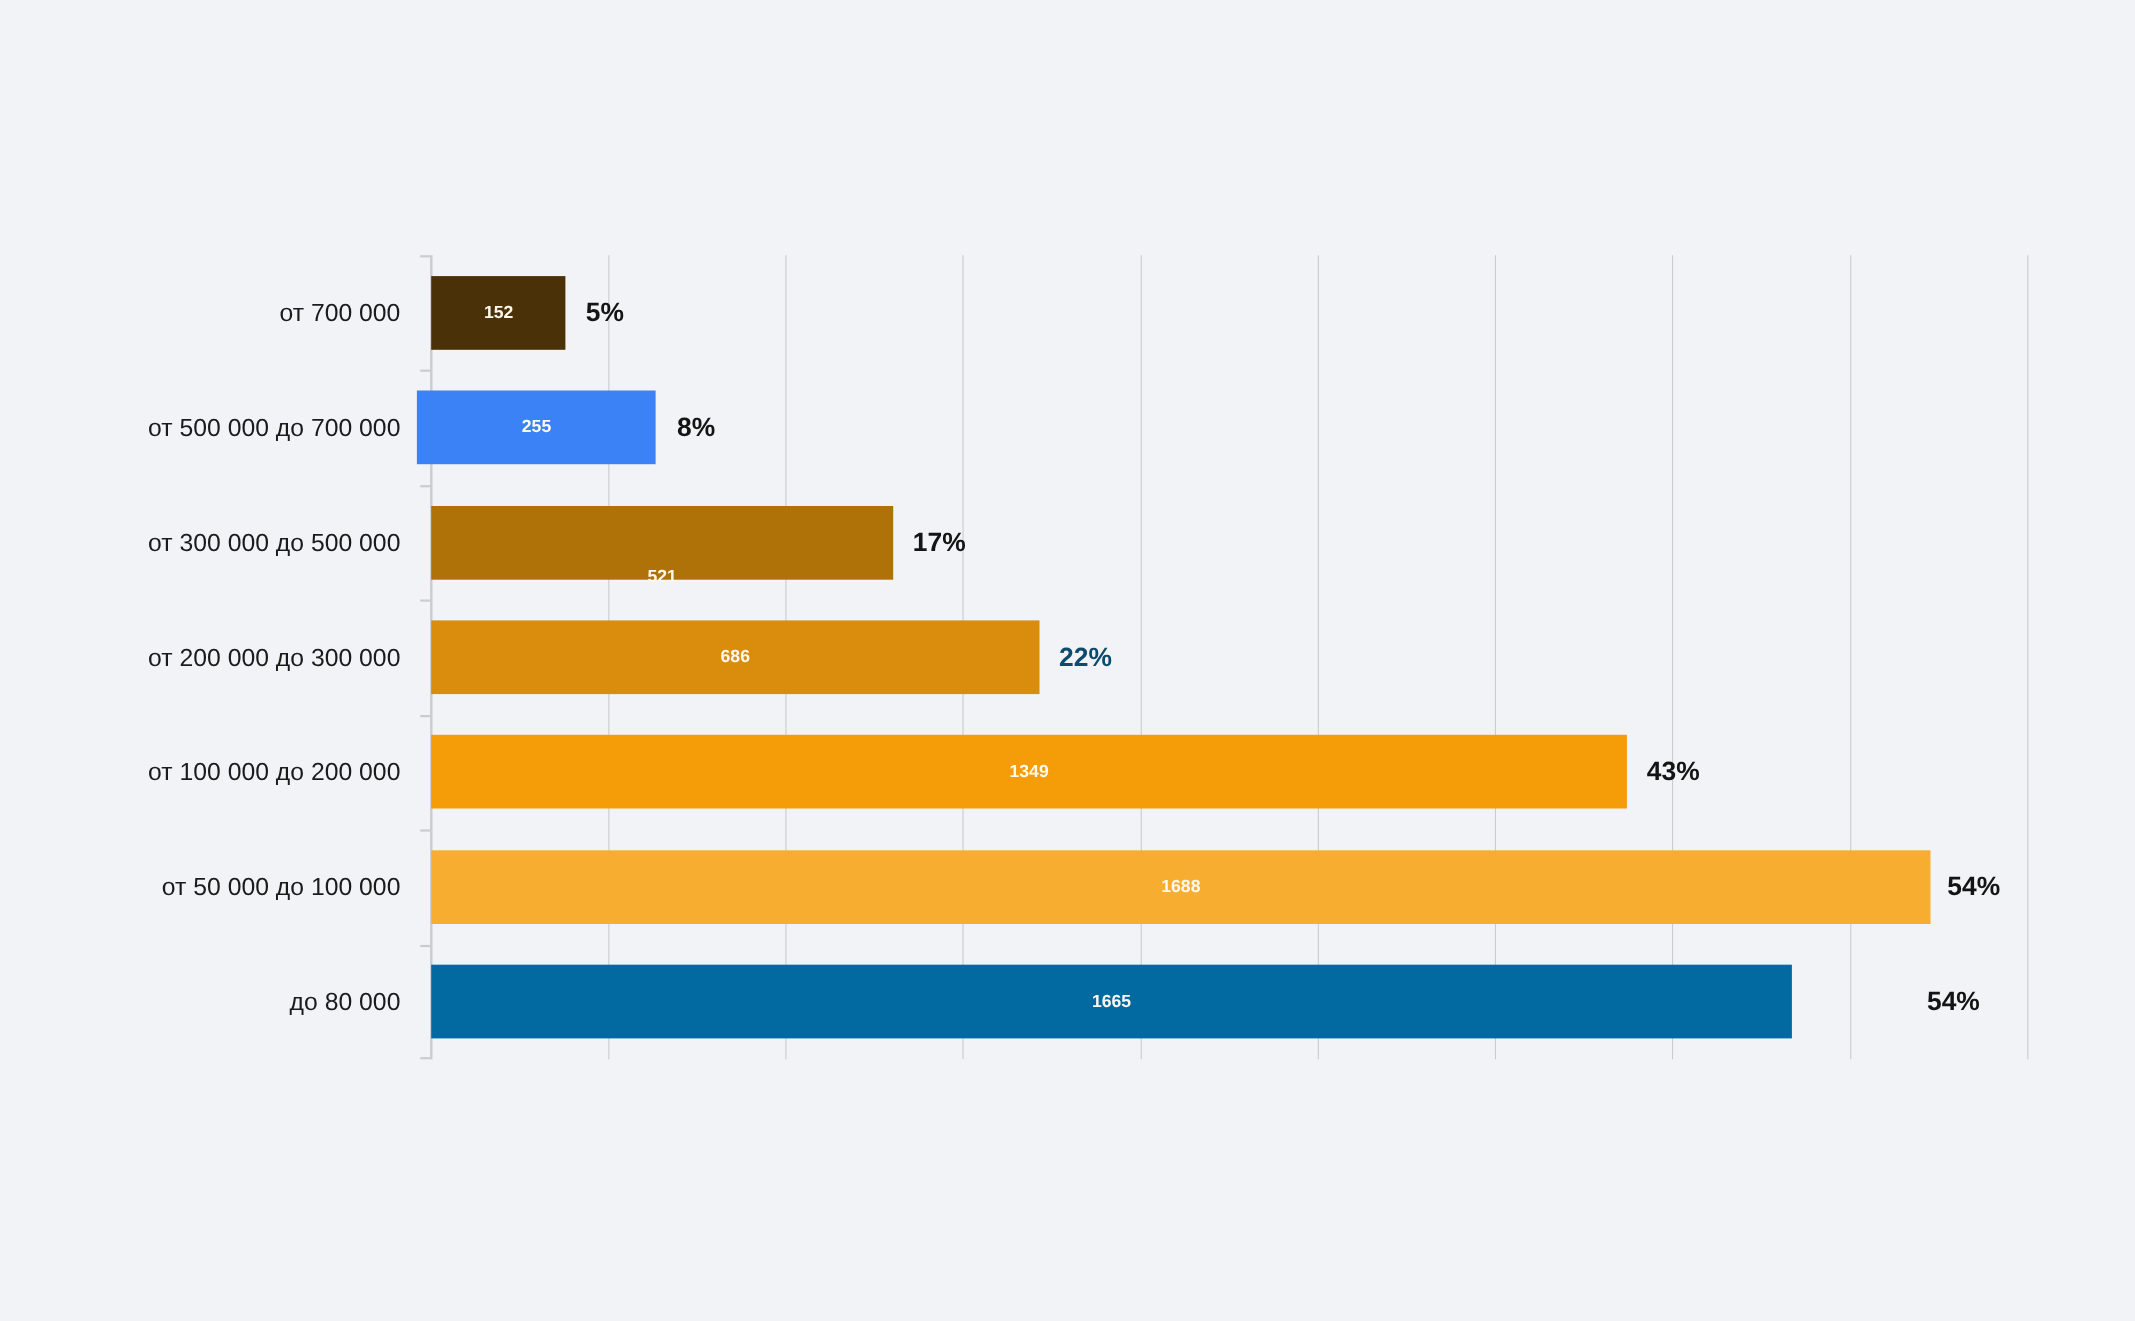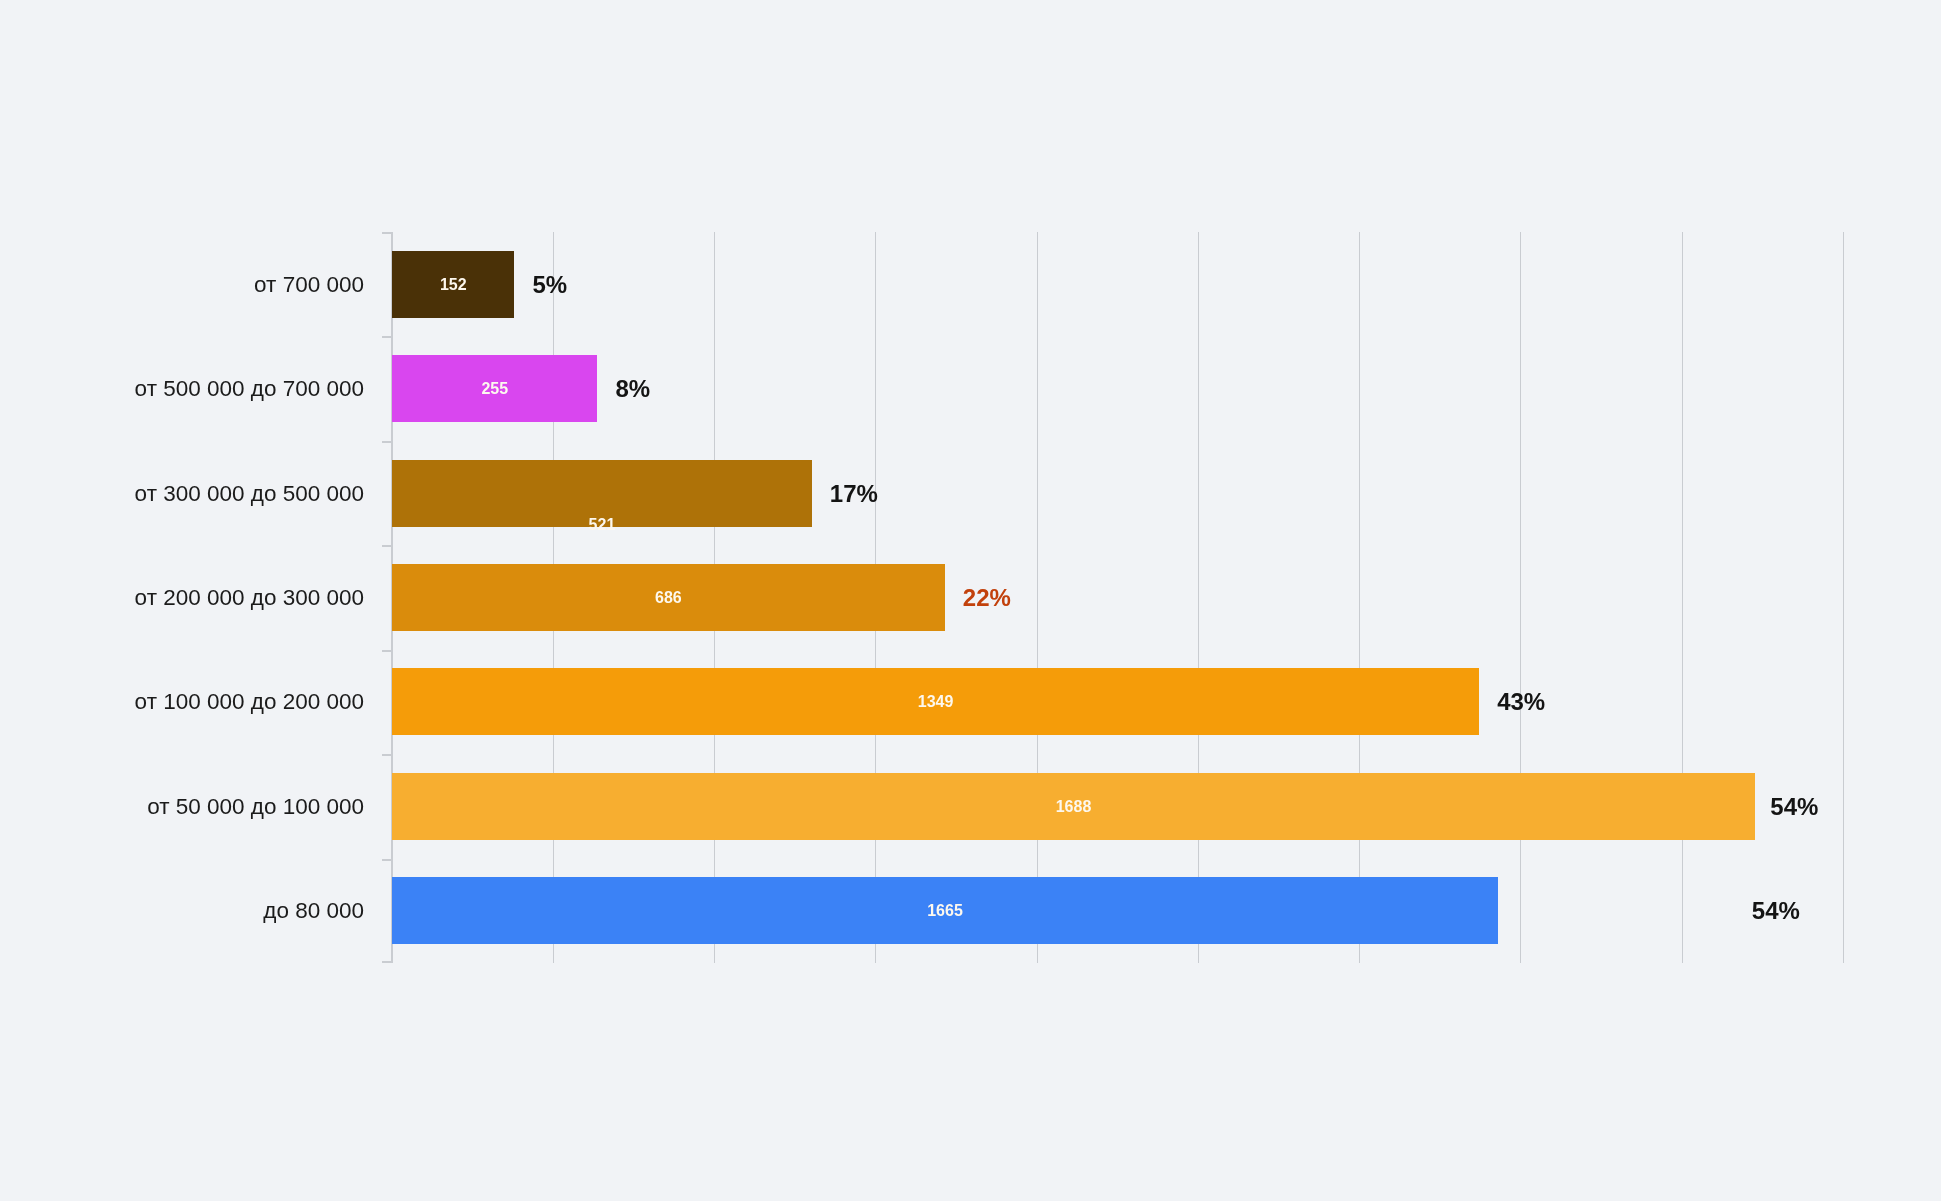--- a/index.html
+++ b/index.html
@@ -136,55 +136,55 @@
   <div id="rows-layer">
       <div class="row" style="top: 250.714px; height: 67px;">
         <div class="category-label" style="left: 24px; top: 0px; height: 67px; line-height: 67px; color: rgb(27, 27, 27);">от 700 000</div>
         <div class="bar" style="left: 392px; top: 0px; width: 122.494px; background: rgb(74, 49, 7);">
           <div class="bar-value" style="color: rgb(253, 248, 238);">152</div>
         </div>
         <div class="bar-pct" style="left: 532.494px; top: 0px; color: rgb(20, 20, 20);">5%</div>
       </div>
       <div class="row" style="top: 355.143px; height: 67px;">
         <div class="category-label" style="left: 24px; top: 0px; height: 67px; line-height: 67px; color: rgb(27, 27, 27);">от 500 000 до 700 000</div>
-        <div class="bar" style="left: 392px; top: 0px; width: 205.499px; background: #d946ef;">
+        <div class="bar" style="left: 379px; top: 0px; width: 205.499px; background: #3b82f6; padding-left: 12px;">
           <div class="bar-value" style="color: rgb(253, 248, 238);">255</div>
         </div>
         <div class="bar-pct" style="left: 615.499px; top: 0px; color: rgb(20, 20, 20);">8%</div>
       </div>
       <div class="row" style="top: 459.571px; height: 67px;">
         <div class="category-label" style="left: 24px; top: 0px; height: 67px; line-height: 67px; color: rgb(27, 27, 27);">от 300 000 до 500 000</div>
         <div class="bar" style="left: 392px; top: 0px; width: 419.863px; background: rgb(174, 114, 8);">
           <div class="bar-value" style="color: rgb(253, 248, 238); margin-top: 31px;">521</div>
         </div>
         <div class="bar-pct" style="left: 829.863px; top: 0px; color: rgb(20, 20, 20);">17%</div>
       </div>
       <div class="row" style="top: 564px; height: 67px;">
         <div class="category-label" style="left: 24px; top: 0px; height: 67px; line-height: 67px; color: rgb(27, 27, 27);">от 200 000 до 300 000</div>
         <div class="bar" style="left: 392px; top: 0px; width: 552.833px; background: rgb(218, 140, 12);">
           <div class="bar-value" style="color: rgb(253, 248, 238);">686</div>
         </div>
-        <div class="bar-pct" style="left: 962.833px; top: 0px; color: #c2410c; text-align: center;">22%</div>
+        <div class="bar-pct" style="left: 962.833px; top: 0px; color: #0c4a6e; text-align: center;">22%</div>
       </div>
       <div class="row" style="top: 668.429px; height: 67px;">
         <div class="category-label" style="left: 24px; top: 0px; height: 67px; line-height: 67px; color: rgb(27, 27, 27);">от 100 000 до 200 000</div>
         <div class="bar" style="left: 392px; top: 0px; width: 1087.13px; background: rgb(245, 156, 9);">
           <div class="bar-value" style="color: rgb(253, 248, 238); border-radius: 30px;">1349</div>
         </div>
         <div class="bar-pct" style="left: 1497.13px; top: 0px; color: rgb(20, 20, 20);">43%</div>
       </div>
       <div class="row" style="top: 772.857px; height: 67px;">
         <div class="category-label" style="left: 24px; top: 0px; height: 67px; line-height: 67px; color: rgb(27, 27, 27);">от 50 000 до 100 000</div>
         <div class="bar" style="left: 392px; top: 0px; width: 1363px; background: rgb(247, 174, 48);">
           <div class="bar-value" style="color: rgb(253, 248, 238);">1688</div>
         </div>
         <div class="bar-pct" style="left: 1770.32px; top: 0px; color: rgb(20, 20, 20);">54%</div>
       </div>
       <div class="row" style="top: 877.286px; height: 67px;">
         <div class="category-label" style="left: 24px; top: 0px; height: 67px; line-height: 67px; color: rgb(27, 27, 27);">до 80 000</div>
-        <div class="bar" style="left: 392px; top: 0px; width: 1106px; background: #3b82f6;">
+        <div class="bar" style="left: 392px; top: 0px; width: 1237px; background: #0369a1;">
           <div class="bar-value" style="color: rgb(253, 248, 238);">1665</div>
         </div>
         <div class="bar-pct" style="left: 1751.79px; top: 0px; color: rgb(20, 20, 20);">54%</div>
       </div>
     </div>
 
 </div>
 
 </body></html>

